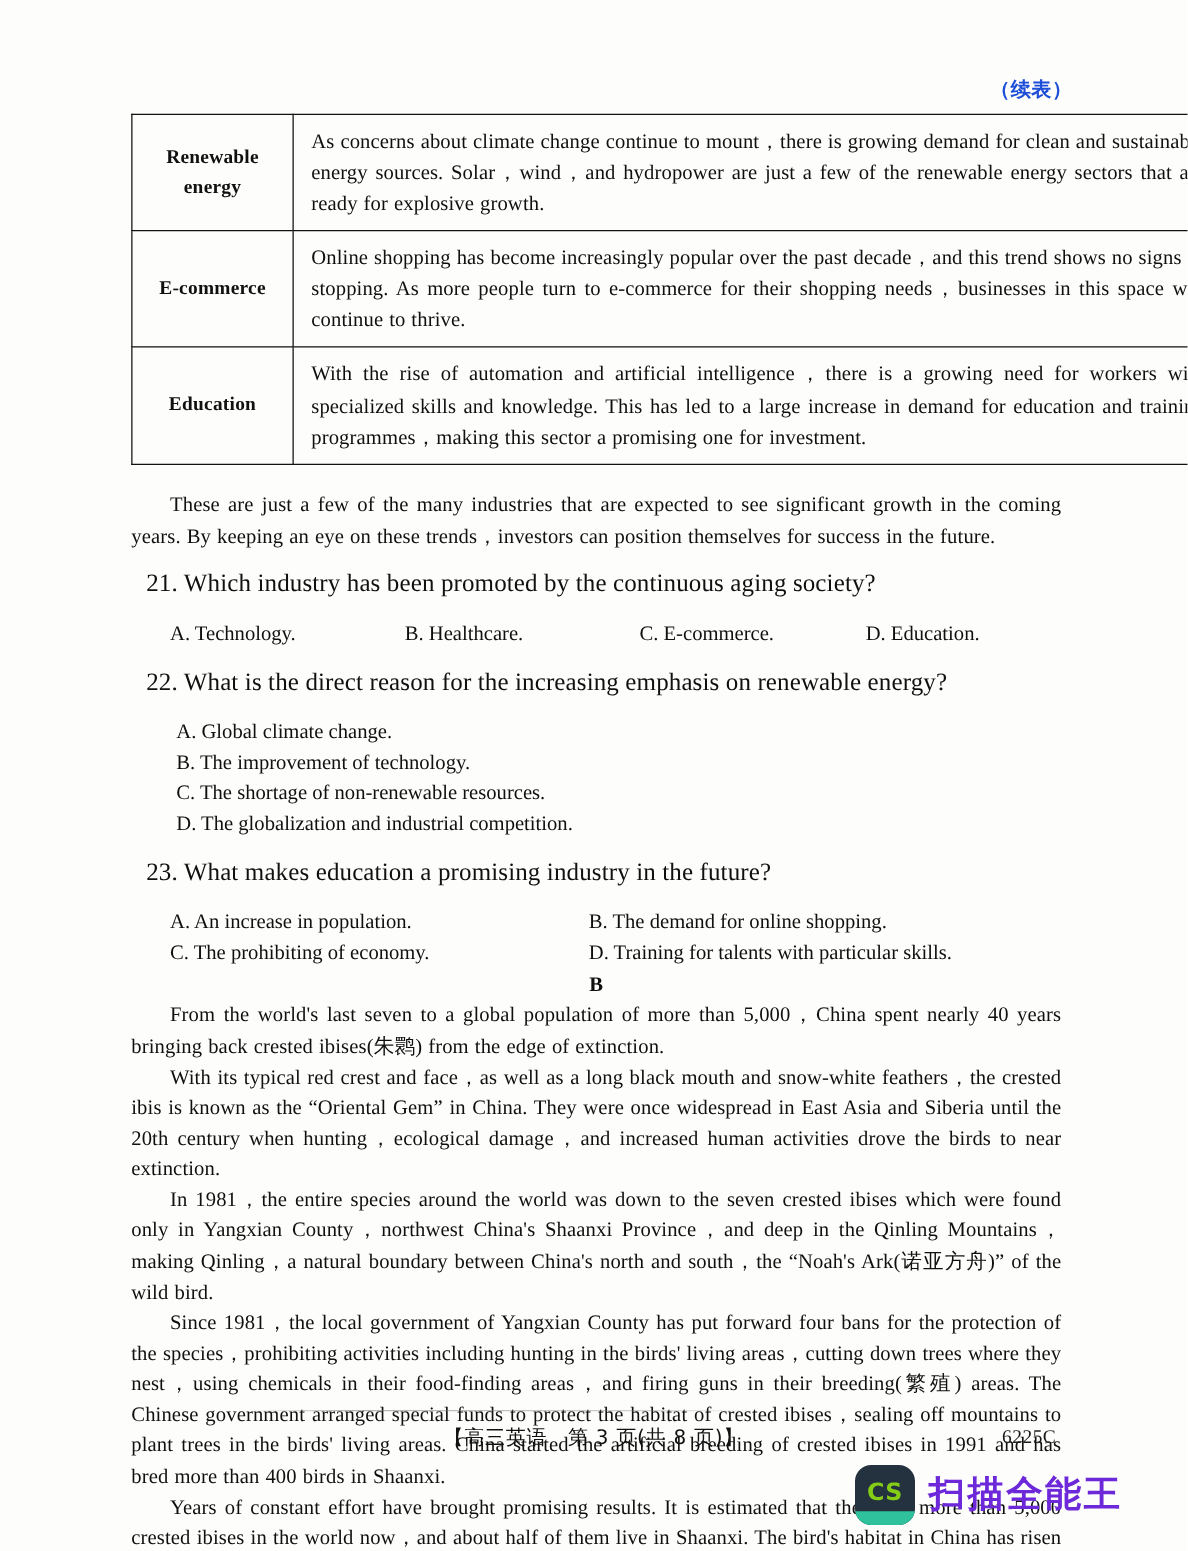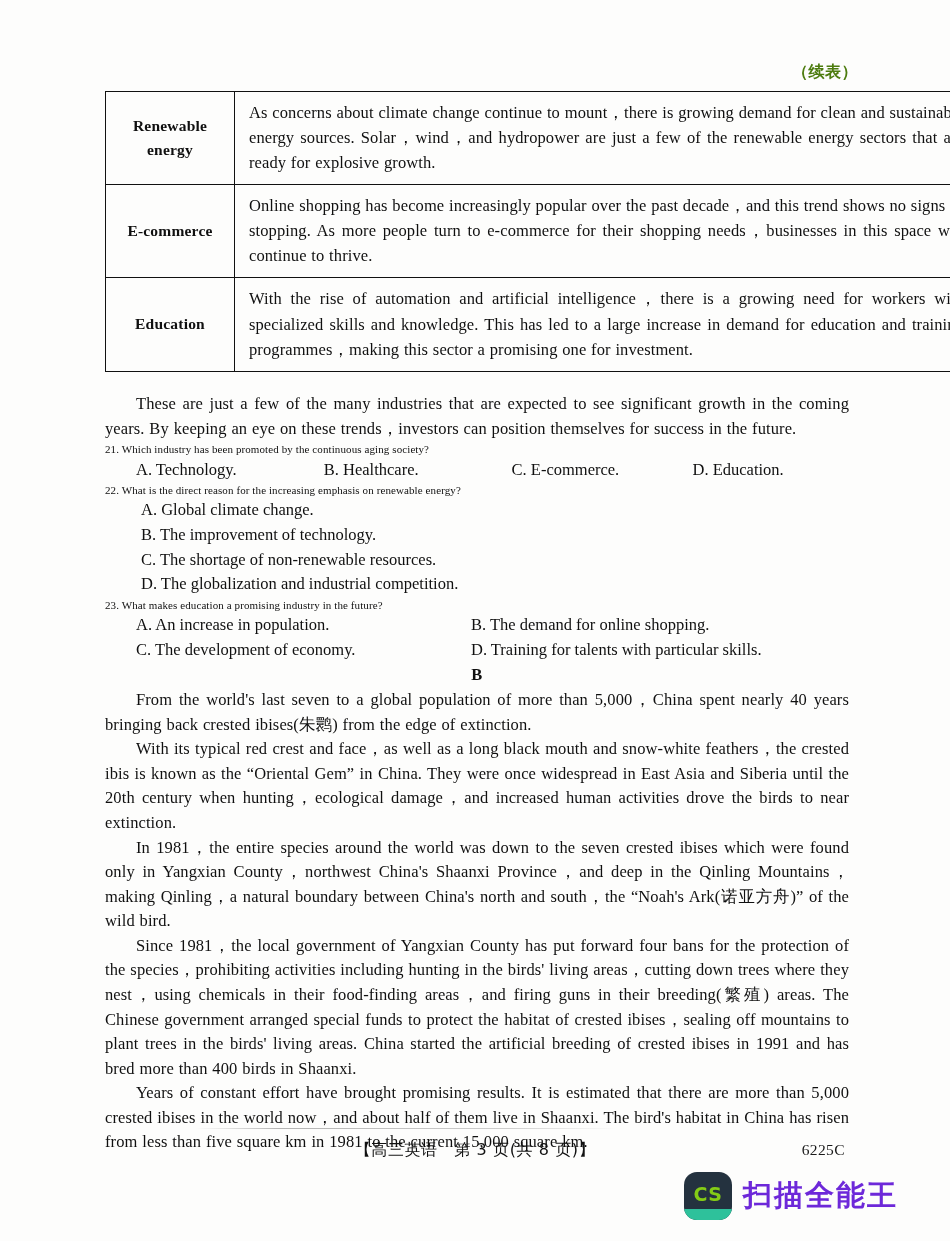--- a/index.html
+++ b/index.html
@@ -26,21 +26,21 @@
 
   
   .cont-label {
     position: absolute;
     right: 92px;
     top: 62px;
     font-family: "DejaVu Sans", sans-serif;
     font-size: 16px;
     font-weight: 700;
     letter-spacing: 0.5px;
-    color: #4d7c0f;
+    color: #1d4ed8;
   }
 
   
   .tbl {
     position: absolute;
     left: 105px;
     top: 91px;
     width: 872px;
     border-collapse: collapse;
     table-layout: fixed;
@@ -81,22 +81,22 @@
     font-size: 16.5px;
     line-height: 1.49;
     text-align: justify;
     text-align-last: left;
     text-indent: 31px;
     letter-spacing: 0.1px;
     word-spacing: 0.6px;
   }
 
   .qline {
-    margin: 0;
-    font-size: 11px;
+    margin: 12px;
+    font-size: 20px;
     line-height: 1.49;
     letter-spacing: 0.1px;
     text-indent: 0;
   }
   .opt-row {
     display: flex;
     font-size: 16.5px;
     line-height: 1.49;
     padding-left: 31px;
   }
@@ -241,21 +241,21 @@
     <div class="opt-single">B. The improvement of technology.</div>
     <div class="opt-single">C. The shortage of non-renewable resources.</div>
     <div class="opt-single">D. The globalization and industrial competition.</div>
 
     <p class="qline">23. What makes education a promising industry in the future?</p>
     <div class="opt-two">
       <span class="c1">A. An increase in population.</span>
       <span class="c2">B. The demand for online shopping.</span>
     </div>
     <div class="opt-two">
-      <span class="c1">C. The development of economy.</span>
+      <span class="c1">C. The prohibiting of economy.</span>
       <span class="c2">D. Training for talents with particular skills.</span>
     </div>
 
     <p class="section-letter">B</p>
 
     <p class="para">From the world's last seven to a global population of more than 5,000，China spent nearly 40 years bringing back crested ibises(朱鹮) from the edge of extinction.</p>
     <p class="para">With its typical red crest and face，as well as a long black mouth and snow-white feathers，the crested ibis is known as the “Oriental Gem” in China. They were once widespread in East Asia and Siberia until the 20th century when hunting，ecological damage，and increased human activities drove the birds to near extinction.</p>
     <p class="para">In 1981，the entire species around the world was down to the seven crested ibises which were found only in Yangxian County，northwest China's Shaanxi Province，and deep in the Qinling Mountains，making Qinling，a natural boundary between China's north and south，the “Noah's Ark(诺亚方舟)” of the wild bird.</p>
     <p class="para">Since 1981，the local government of Yangxian County has put forward four bans for the protection of the species，prohibiting activities including hunting in the birds' living areas，cutting down trees where they nest，using chemicals in their food-finding areas，and firing guns in their breeding(繁殖) areas. The Chinese government arranged special funds to protect the habitat of crested ibises，sealing off mountains to plant trees in the birds' living areas. China started the artificial breeding of crested ibises in 1991 and has bred more than 400 birds in Shaanxi.</p>
     <p class="para">Years of constant effort have brought promising results. It is estimated that there are more than 5,000 crested ibises in the world now，and about half of them live in Shaanxi. The bird's habitat in China has risen from less than five square km in 1981 to the current 15,000 square km.</p>

